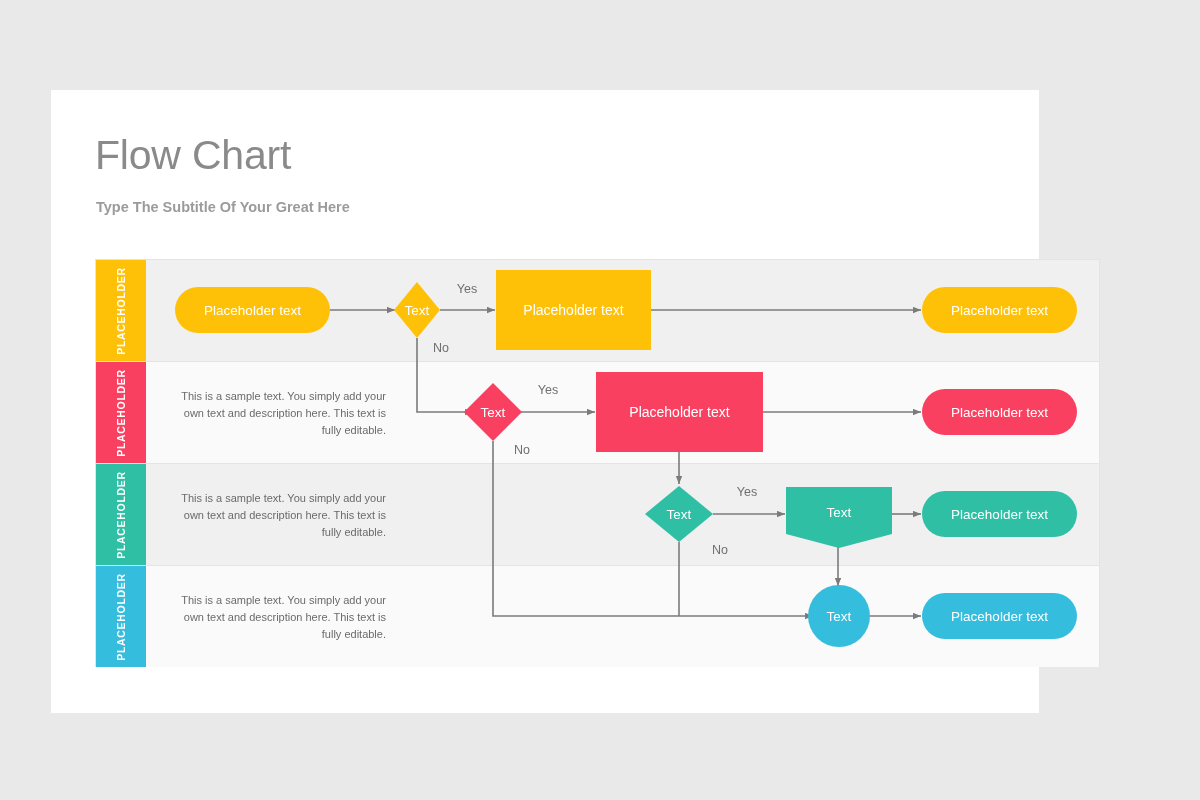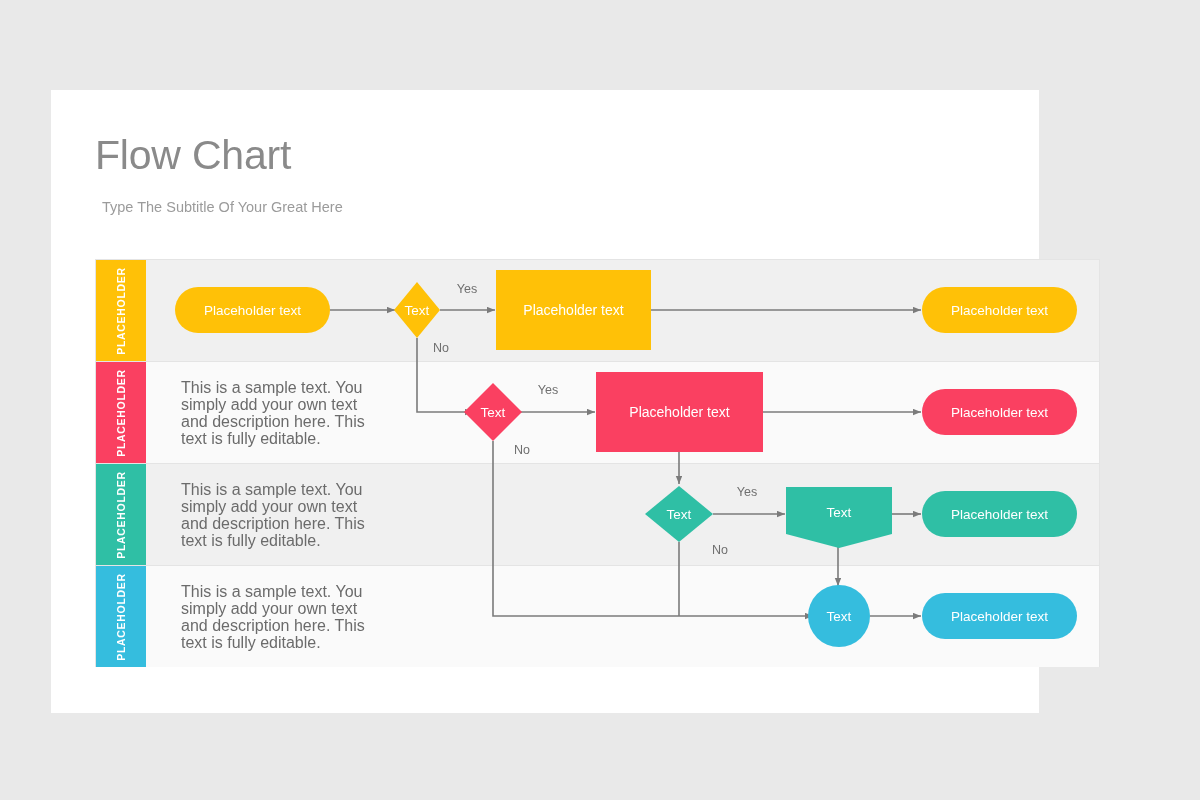--- a/index.html
+++ b/index.html
@@ -28,24 +28,24 @@
     top: 42px;
     font-size: 41px;
     font-weight: 400;
     color: #8a8a8a;
     letter-spacing: -0.2px;
     white-space: nowrap;
   }
 
   #page-subtitle {
     position: absolute;
-    left: 51px;
+    left: 45px;
     top: 109px;
     font-size: 14.5px;
-    font-weight: 400;
+    font-weight: 700;
     color: #9b9b9b;
     white-space: nowrap;
   }
 
   
   #chart-frame {
     position: absolute;
     left: 44px;
     top: 169px;
     width: 1005px;
@@ -83,23 +83,24 @@
     letter-spacing: 0.7px;
     color: #ffffff;
   }
 
   .lane-desc {
     position: absolute;
     left: 85px;
     top: 50%;
     transform: translateY(-50%);
     width: 205px;
-    font-size: 16px;
+    font-size: 11px;
     line-height: 17px;
     color: #6b6b6b;
+    text-align: right;
   }
 
   
   #canvas {
     position: absolute;
     left: 0;
     top: 0;
     width: 1005px;
     height: 408px;
     overflow: visible;

